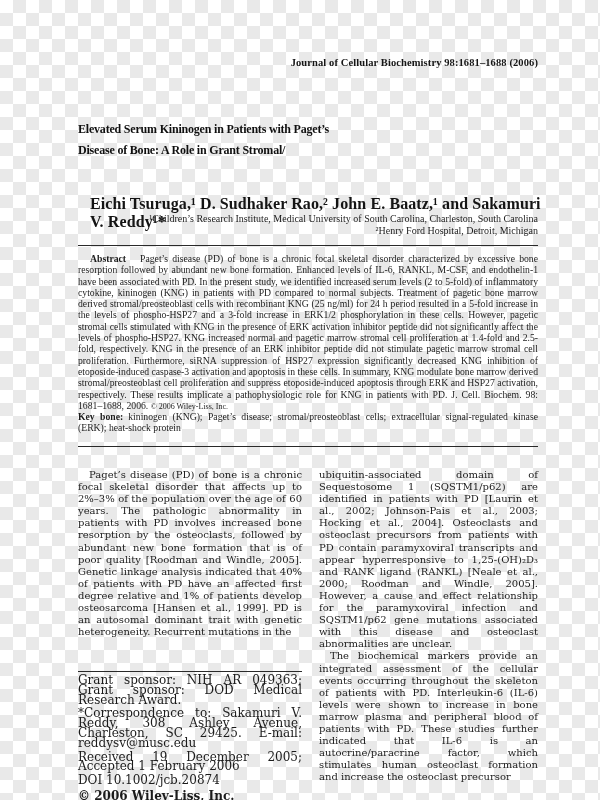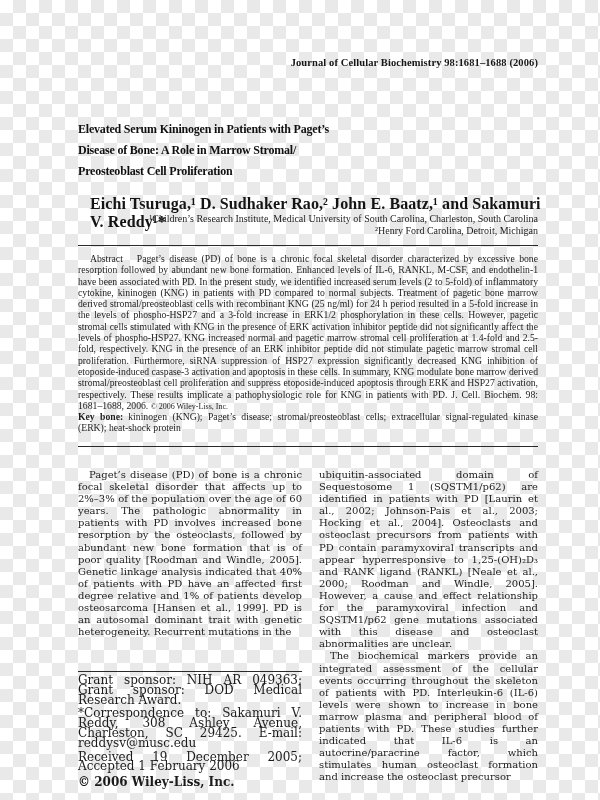--- a/index.html
+++ b/index.html
@@ -51,21 +51,21 @@
 
   .rule { position: absolute; left: 0; width: 100%; border-top: 1.4px solid #2a2a2a; }
   .rule-1 { top: 245px; }
   .rule-2 { top: 446px; }
 
   .abstract {
     position: absolute; top: 253px; left: 0; width: 100%;
     font-size: 9.7px; line-height: 11.3px;
     text-align: justify; color: #1c1c1c;
   }
-  .abstract .label { font-weight: 400; padding-left: 12px; padding-right: 14px; }
+  .abstract .label { font-weight: 700; padding-left: 12px; padding-right: 14px; }
   .abstract .copyright { font-size: 8px; }
 
   .keywords {
     position: absolute; top: 411px; left: 0; width: 100%;
     font-size: 9.7px; line-height: 11.3px;
     text-align: justify; color: #1c1c1c;
   }
   .keywords .label { font-weight: 700; padding-right: 5px; }
 
   .columns {
@@ -91,29 +91,28 @@
 </style>
 </head>
 <body>
 
 <div class="sheet">
 
   <div class="journal-line">Journal of Cellular Biochemistry 98:1681–1688 (2006)</div>
 
   <h1 class="title">
     <span>Elevated Serum Kininogen in Patients with Paget’s</span>
-    <span>Disease of Bone: A Role in Marrow Stromal/</span>
-    <span>Preosteoblast Cell Proliferation</span>
+    <span>Disease of Bone: A Role in Grant Stromal/</span>
   </h1>
 
   <div class="authors">Eichi Tsuruga,¹ D. Sudhaker Rao,² John E. Baatz,¹ and Sakamuri V. Reddy¹*</div>
 
   <div class="affiliations">
     <span>¹Children’s Research Institute, Medical University of South Carolina, Charleston, South Carolina</span>
-    <span>²Henry Ford Carolina, Detroit, Michigan</span>
+    <span>²Henry Ford Hospital, Detroit, Michigan</span>
   </div>
 
   <div class="rule rule-1"></div>
 
   <p class="abstract"><span class="label">Abstract</span><span>Paget’s disease (PD) of bone is a chronic focal skeletal disorder characterized by excessive bone resorption followed by abundant new bone formation. Enhanced levels of IL-6, RANKL, M-CSF, and endothelin-1 have been associated with PD. In the present study, we identified increased serum levels (2 to 5-fold) of inflammatory cytokine, kininogen (KNG) in patients with PD compared to normal subjects. Treatment of pagetic bone marrow derived stromal/preosteoblast cells with recombinant KNG (25 ng/ml) for 24 h period resulted in a 5-fold increase in the levels of phospho-HSP27 and a 3-fold increase in ERK1/2 phosphorylation in these cells. However, pagetic stromal cells stimulated with KNG in the presence of ERK activation inhibitor peptide did not significantly affect the levels of phospho-HSP27. KNG increased normal and pagetic marrow stromal cell proliferation at 1.4-fold and 2.5-fold, respectively. KNG in the presence of an ERK inhibitor peptide did not stimulate pagetic marrow stromal cell proliferation. Furthermore, siRNA suppression of HSP27 expression significantly decreased KNG inhibition of etoposide-induced caspase-3 activation and apoptosis in these cells. In summary, KNG modulate bone marrow derived stromal/preosteoblast cell proliferation and suppress etoposide-induced apoptosis through ERK and HSP27 activation, respectively. These results implicate a pathophysiologic role for KNG in patients with PD.</span>
     <span>J. Cell. Biochem. 98: 1681–1688, 2006.</span>
     <span class="copyright">© 2006 Wiley-Liss, Inc.</span>
   </p>
 
   <p class="keywords"><span class="label">Key bone:</span><span>kininogen (KNG); Paget’s disease; stromal/preosteoblast cells; extracellular signal-regulated kinase (ERK); heat-shock protein</span>
@@ -129,16 +128,17 @@
       <p>ubiquitin-associated domain of Sequestosome 1 (SQSTM1/p62) are identified in patients with PD [Laurin et al., 2002; Johnson-Pais et al., 2003; Hocking et al., 2004]. Osteoclasts and osteoclast precursors from patients with PD contain paramyxoviral transcripts and appear hyperresponsive to 1,25-(OH)₂D₃ and RANK ligand (RANKL) [Neale et al., 2000; Roodman and Windle, 2005]. However, a cause and effect relationship for the paramyxoviral infection and SQSTM1/p62 gene mutations associated with this disease and osteoclast abnormalities are unclear.</p>
       <p class="indent">The biochemical markers provide an integrated assessment of the cellular events occurring throughout the skeleton of patients with PD. Interleukin-6 (IL-6) levels were shown to increase in bone marrow plasma and peripheral blood of patients with PD. These studies further indicated that IL-6 is an autocrine/paracrine factor, which stimulates human osteoclast formation and increase the osteoclast precursor</p>
     </div>
   </div>
 
   <div class="footnotes">
     <div class="fn-rule"></div>
     <p>Grant sponsor: NIH AR 049363; Grant sponsor: DOD Medical Research Award.</p>
     <p>*Correspondence to: Sakamuri V. Reddy, 308 Ashley Avenue, Charleston, SC 29425. E-mail: reddysv@musc.edu</p>
     <p>Received 19 December 2005; Accepted 1 February 2006</p>
+    <p>DOI 10.1002/jcb.20874</p>
     <p class="fn-copyright">© 2006 Wiley-Liss, Inc.</p>
   </div>
 
 </div>
 
 </body></html>

